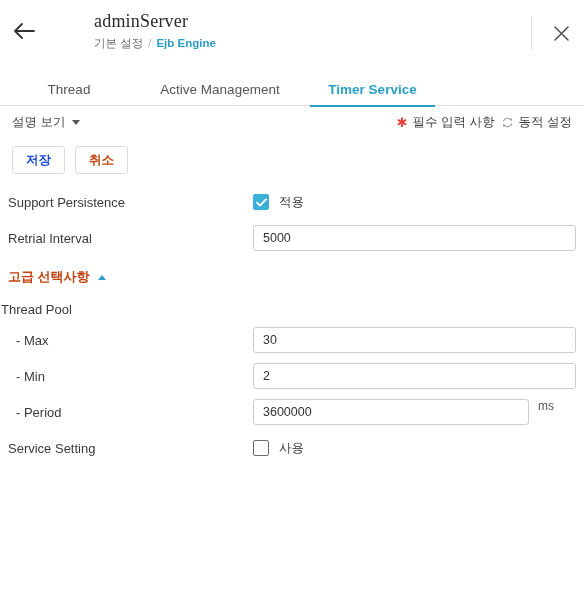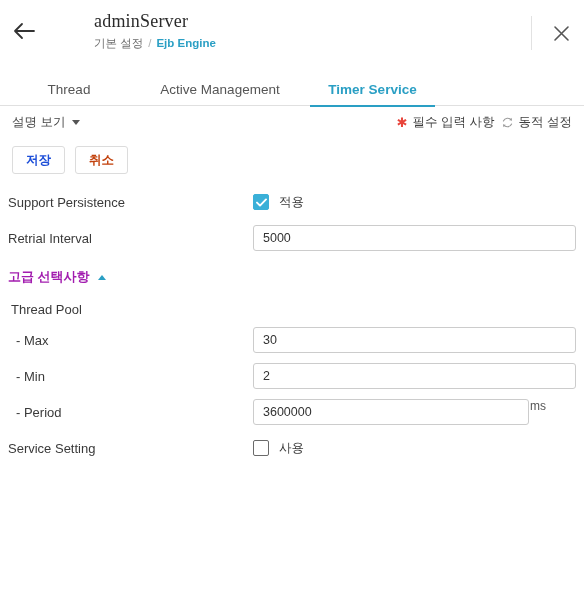--- a/index.html
+++ b/index.html
@@ -233,21 +233,21 @@
     padding: 0 9px;
     font-size: 12.5px;
     color: #333333;
     font-family: "Liberation Sans", "DejaVu Sans", sans-serif;
     outline: none;
   }
   .text-input.with-unit { width: 276px; flex: 0 0 276px; }
   .unit {
     font-size: 12px;
     color: #555555;
-    margin-left: 1px;
+    margin-left: 9px;
   }
 
   .check-wrap {
     display: flex;
     align-items: center;
     gap: 10px;
   }
   .checkbox {
     width: 16px;
     height: 16px;
@@ -274,31 +274,31 @@
   .section-header {
     padding: 12px 8px 6px 8px;
     display: flex;
     align-items: center;
     gap: 8px;
     cursor: pointer;
   }
   .section-title {
     font-size: 13px;
     font-weight: bold;
-    color: #a21caf;
+    color: #c2410c;
   }
   .caret-up {
     width: 0;
     height: 0;
     border-left: 4.5px solid transparent;
     border-right: 4.5px solid transparent;
     border-bottom: 5px solid #2a9fc4;
   }
   .group-label {
-    padding: 6px 8px 2px 11px;
+    padding: 6px 8px 2px 1px;
     font-size: 13px;
     color: #3a3a3a;
     height: 30px;
     box-sizing: border-box;
     display: flex;
     align-items: center;
   }
 </style>
 </head>
 <body>

